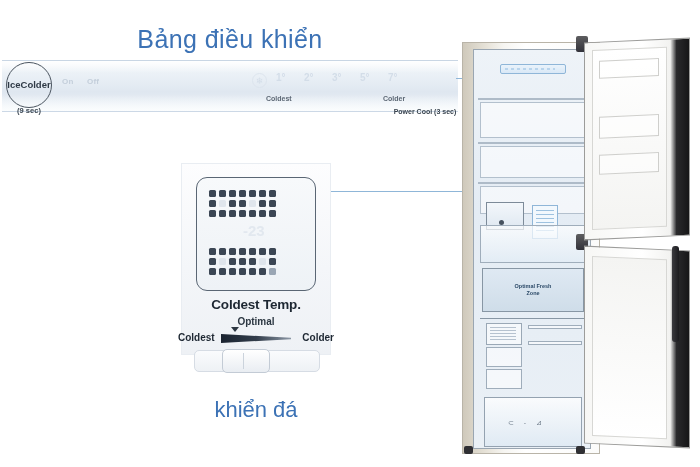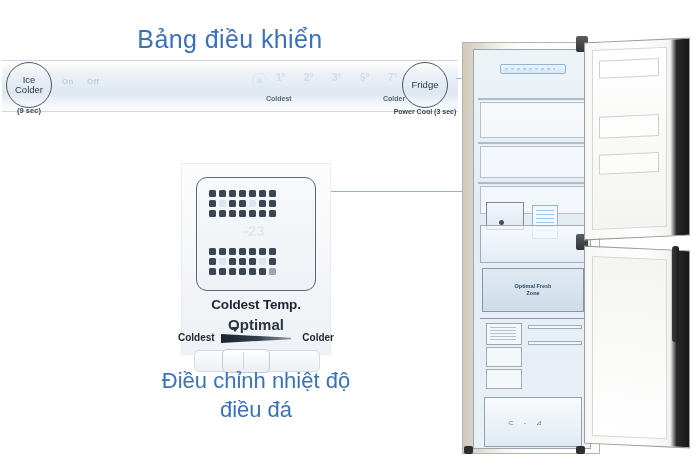--- a/index.html
+++ b/index.html
@@ -38,27 +38,27 @@
   .panel .sheen2{
     position:absolute;left:0;bottom:0;width:100%;height:16px;
     background:linear-gradient(0deg,#fbfdfe 0%,rgba(255,255,255,0) 100%);
   }
 
   .btn-round{
     position:absolute;
     width:44px;height:44px;border-radius:50%;
     border:1px solid #4b5560;
     display:flex;align-items:center;justify-content:center;
-    flex-direction:column;
+    flex-direction:row;
     color:#2f3a46;
     font-size:9.5px;
     line-height:10.5px;
     text-align:center;
     background:transparent;
-    font-weight:400;
+    font-weight:700;
   }
   .btn-ice{left:6px;top:46px;}
   .btn-fridge{left:402px;top:46px;}
   .btn-round .l1{display:block;}
   .btn-round .l2{display:block;}
 
   .sub-lbl{
     position:absolute;
     color:#39444f;
     font-size:7.5px;
@@ -133,21 +133,21 @@
     color:#e2e8ef;font-size:15px;font-weight:700;
   }
 
   .ftemp{
     position:absolute;left:0;top:133px;width:148px;
     text-align:center;color:#1d2732;font-size:13.5px;font-weight:700;
     letter-spacing:-.2px;
   }
   .optimal{
     position:absolute;left:0;top:152px;width:148px;
-    text-align:center;color:#2c3742;font-size:15px;font-weight:700;
+    text-align:center;color:#2c3742;font-size:10px;font-weight:700;
   }
   .pointer{
     position:absolute;left:49px;top:163px;
     width:0;height:0;border-left:4px solid transparent;border-right:4px solid transparent;
     border-top:5px solid #2c3742;
   }
   .range-lbl{
     position:absolute;top:168px;color:#1d2732;font-size:10px;font-weight:700;
   }
   .range-left{left:-4px;}
@@ -321,23 +321,20 @@
     <div class="snowflake">❄</div>
     <div class="tmark" style="left:24px">1°</div>
     <div class="tmark" style="left:52px">2°</div>
     <div class="tmark" style="left:80px">3°</div>
     <div class="tmark" style="left:108px">5°</div>
     <div class="tmark" style="left:136px">7°</div>
   </div>
   <div class="scale-lbl coldest-l">Coldest</div>
   <div class="scale-lbl colder-l">Colder</div>
 
-  <div class="btn-round btn-fridge">
-    <span>Fridge</span>
-  </div>
   <div class="sub-lbl fridge-sub">Power Cool (3 sec)</div>
 
   <div class="conn conn-top"></div>
   <div class="conn conn-mid"></div>
 
   <div class="inset">
     <div class="disp">
       <div class="dotgrid grid-a" id="grid-a">
           <div class="dot"></div>
           <div class="dot"></div>
@@ -390,22 +387,22 @@
     <div class="optimal">Optimal</div>
     <div class="pointer"></div>
     <div class="range-lbl range-left">Coldest</div>
     <div class="range-lbl range-right">Colder</div>
     <div class="wedge"></div>
     <div class="slider"></div>
     <div class="knob"></div>
   </div>
 
   <div class="caption">
-    <span>Điều chỉnh nhiệt độ</span><br>
-    <span>điều đá</span>
+    <br>
+    <span>khiển đá</span>
   </div>
 
   <div class="fridge">
     <div class="cab">
       <div class="cab-inner">
         <div class="ledbar"></div>
         <div class="shelf" style="top:48px"></div>
         <div class="shelf-box" style="top:52px;height:34px"></div>
         <div class="shelf" style="top:92px"></div>
         <div class="shelf-box" style="top:96px;height:30px"></div>

